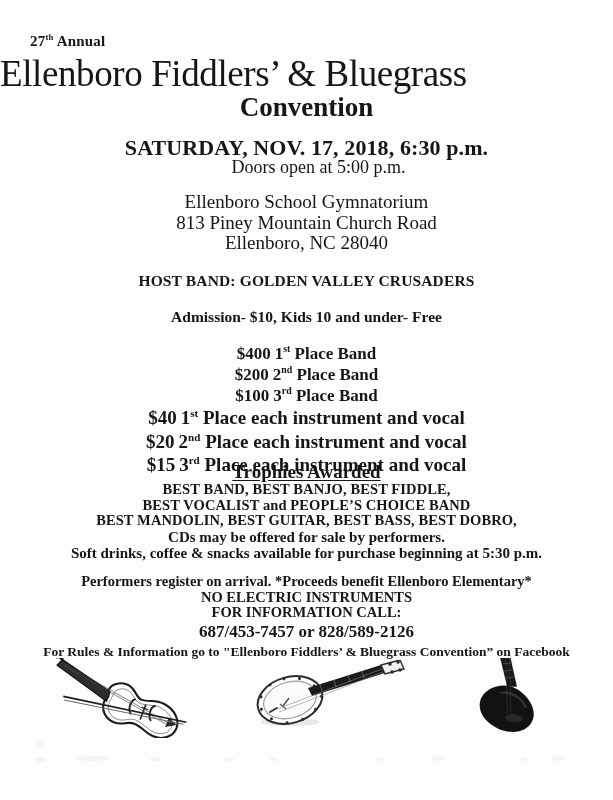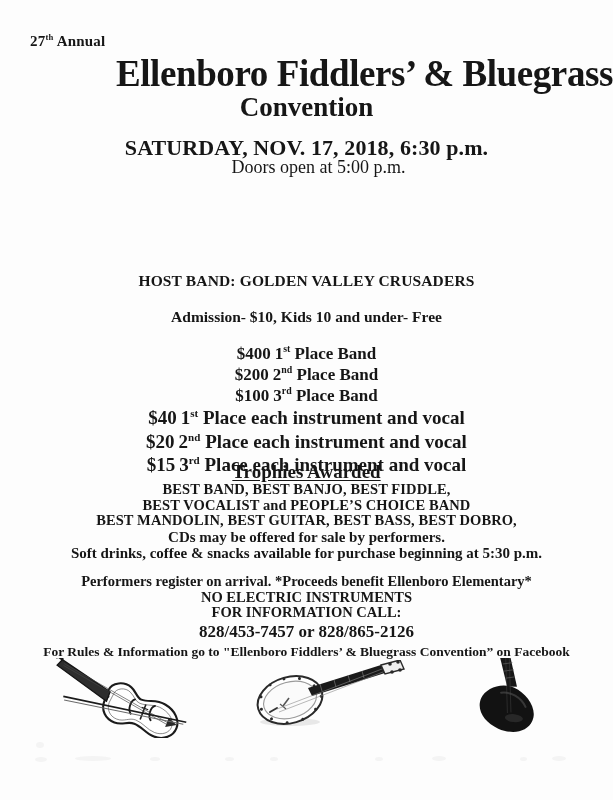--- a/index.html
+++ b/index.html
@@ -36,26 +36,25 @@
     left: 30px;
     top: 33px;
     font-size: 15px;
     font-weight: bold;
     letter-spacing: .2px;
   }
   .title-main {
     position: absolute;
     left: 0; right: 0;
     top: 52px;
-    text-align: right;
+    text-align: left;
     font-size: 37px;
-    font-weight: bold;
+    font-weight: normal;
     letter-spacing: -0.4px;
     white-space: nowrap;
-    margin-left: 31px;
   }
   .title-sub {
     position: absolute;
     left: 0; right: 0;
     top: 92px;
     text-align: center;
     font-size: 27px;
     font-weight: bold;
   }
 
@@ -214,20 +213,25 @@
 <div class="page">
 
   <div class="annual"><span>27</span><sup class="ord">th</sup><span> Annual</span></div>
 
   <div class="title-main">Ellenboro Fiddlers’ &amp; Bluegrass</div>
   <div class="title-sub">Convention</div>
 
   <div class="date-line">SATURDAY, NOV. 17, 2018, 6:30 p.m.</div>
   <div class="doors-line">Doors open at 5:00 p.m.</div>
 
+  <div class="venue">
+    <div class="row">Ellenboro School Gymnatorium</div>
+    <div class="row">813 Piney Mountain Church Road</div>
+    <div class="row">Ellenboro, NC 28040</div>
+  </div>
 
   <div class="hostband">HOST BAND: GOLDEN VALLEY CRUSADERS</div>
   <div class="admission">Admission- $10, Kids 10 and under- Free</div>
 
   <div class="prizes">
     <div class="prize-band">
       <span class="amt">$400</span><span>1</span><sup class="ord">st</sup>
       <span>Place Band</span>
     </div>
     <div class="prize-band">
@@ -263,21 +267,21 @@
   <div class="sales">
     <div class="row">CDs may be offered for sale by performers.</div>
     <div class="row">Soft drinks, coffee &amp; snacks available for purchase beginning at 5:30 p.m.</div>
   </div>
 
   <div class="info">
     <div class="row">Performers register on arrival.  *Proceeds benefit Ellenboro Elementary*</div>
     <div class="row">NO ELECTRIC INSTRUMENTS</div>
     <div class="row">FOR INFORMATION CALL:</div>
   </div>
-  <div class="phone">828/453-7457 or 828/865-2126</div>
+  <div class="phone">687/453-7457 or 828/589-2126</div>
   <div class="facebook">For Rules &amp; Information go to "Ellenboro Fiddlers’ &amp; Bluegrass Convention” on Facebook</div>
 
   <div class="instruments">
 
     <div class="inst" style="left:22px; top:0px;">
       <svg width="180" height="80" viewBox="0 0 180 80">
         <g transform="rotate(21 90 40)">
 
           <path d="M84 34
                    C84 25, 96 20, 104 23

